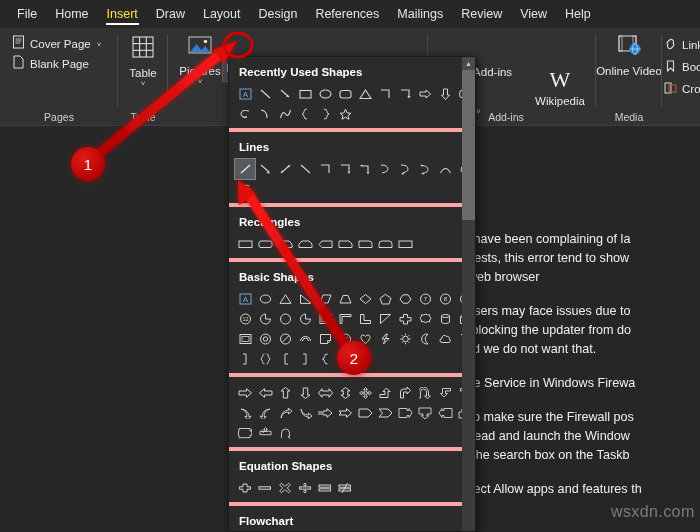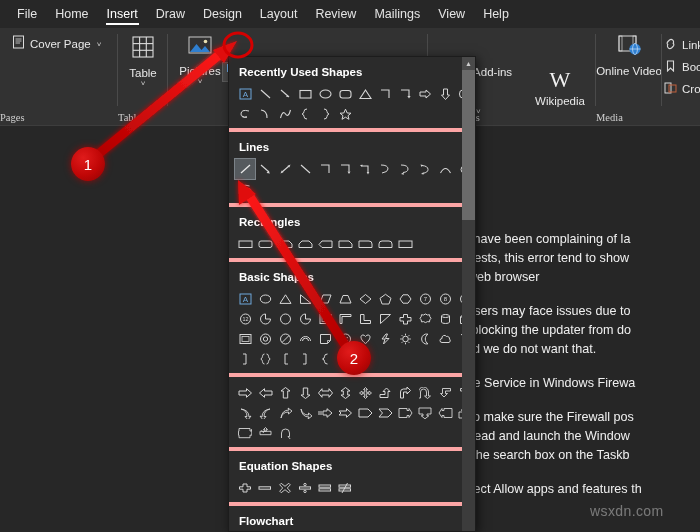--- a/index.html
+++ b/index.html
@@ -16,39 +16,39 @@
     position: absolute; top: 0; left: 0; width: 700px; height: 28px;
     background: #272727;
     display: flex; align-items: center;
   }
   .tab {
     color: #e4e4e4; font-size: 12.5px; padding: 0 9px;
     height: 28px; line-height: 28px; white-space: nowrap;
     position: relative; cursor: default;
   }
   .tab:first-child { margin-left: 8px; }
-  .tab.active { color: #ffffff; font-weight: 400; }
+  .tab.active { color: #fde047; font-weight: 400; }
   .tab.active::after {
     content: ""; position: absolute; left: 8px; right: 8px; bottom: 3px;
     height: 2px; background: #ffffff;
   }
 
   
   .ribbon {
     position: absolute; top: 28px; left: 0; width: 700px; height: 98px;
     background: #323232;
     border-bottom: 1px solid #3d3d3d;
   }
   .rgroup {
     position: absolute; top: 0; height: 98px;
     display: flex; flex-direction: column; align-items: center;
   }
   .rgroup .glabel {
     position: absolute; bottom: 3px; left: 0; right: 0;
-    text-align: left; color: #cfcfcf; font-size: 10.5px; font-family: Liberation Serif, serif;
+    text-align: center; color: #cfcfcf; font-size: 10.5px;
   }
   .rgroup .gdiv {
     position: absolute; top: 6px; bottom: 20px; right: 0; width: 1px;
     background: #4a4a4a;
   }
 
   
   .stackbtn { display: flex; align-items: center; gap: 5px; height: 20px; padding: 0 4px; }
   .stackbtn .lbl { color: #e8e8e8; font-size: 11.5px; white-space: nowrap; }
   .stackbtn .chev { color: #cfcfcf; font-size: 8px; margin-left: 1px; }
@@ -124,22 +124,22 @@
     background: #262626; overflow: hidden;
   }
   .doc p {
     color: #f0f0f0; font-size: 12.6px; line-height: 19px;
     white-space: nowrap; margin: 0;
   }
   .doc .para { margin-bottom: 15px; }
   .spellerr { border-bottom: 2px dotted #8c6fd0; }
 
   .watermark {
-    position: absolute; left: 590px; top: 503px;
-    color: rgba(235,235,235,.42); font-size: 14px;
+    position: absolute; left: 611px; top: 503px;
+    color: rgba(235,235,235,.42); font-size: 16px;
     letter-spacing: .4px; z-index: 40; pointer-events: none;
   }
 
   
   .annolayer { position: absolute; inset: 0; z-index: 50; pointer-events: none; }
   .badge {
     position: absolute; width: 34px; height: 34px; border-radius: 50%;
     background: radial-gradient(circle at 36% 32%, #e01b1b 0%, #c00606 55%, #8d0303 100%);
     color: #ffffff; font-size: 15px;
     display: flex; align-items: center; justify-content: center;
@@ -149,43 +149,52 @@
 </head>
 <body>
 
 <div id="app">
 
   <div class="tabbar">
     <div class="tab">File</div>
     <div class="tab">Home</div>
     <div class="tab active">Insert</div>
     <div class="tab">Draw</div>
+    <div class="tab">Layout</div>
     <div class="tab">Design</div>
-    <div class="tab">Layout</div>
+    <div class="tab">References</div>
+    <div class="tab">Mailings</div>
     <div class="tab">Review</div>
-    <div class="tab">Mailings</div>
     <div class="tab">View</div>
     <div class="tab">Help</div>
   </div>
 
   <div class="ribbon">
 
     <div class="rgroup" style="left:0px; width:118px; align-items:flex-start;">
       <div style="padding:6px 0 0 8px;">
         <div class="stackbtn">
           <span class="icn">
             <svg width="13" height="14" viewBox="0 0 13 14">
                 <rect x="1.5" y="1" width="10" height="12" fill="none" stroke="#dcdcdc" stroke-width="1"></rect>
                 <line x1="3.5" y1="4" x2="9.5" y2="4" stroke="#dcdcdc" stroke-width=".8"></line>
                 <line x1="3.5" y1="6" x2="9.5" y2="6" stroke="#dcdcdc" stroke-width=".8"></line>
                 <line x1="3.5" y1="8" x2="8" y2="8" stroke="#dcdcdc" stroke-width=".8"></line>
               </svg>
           </span>
           <span class="lbl">Cover Page</span>
           <span class="chev">˅</span>
+        </div>
+        <div class="stackbtn">
+          <span class="icn">
+            <svg width="13" height="14" viewBox="0 0 13 14">
+                <path d="M2 1 h6 l3 3 v9 h-9 z" fill="none" stroke="#dcdcdc" stroke-width="1"></path>
+              </svg>
+          </span>
+          <span class="lbl">Blank Page</span>
         </div>
       </div>
       <div class="glabel">Pages</div>
       <div class="gdiv"></div>
     </div>
 
     <div class="rgroup" style="left:118px; width:50px;">
       <div class="bigbtn">
         <span class="icn">
           <svg width="26" height="26" viewBox="0 0 26 26">

